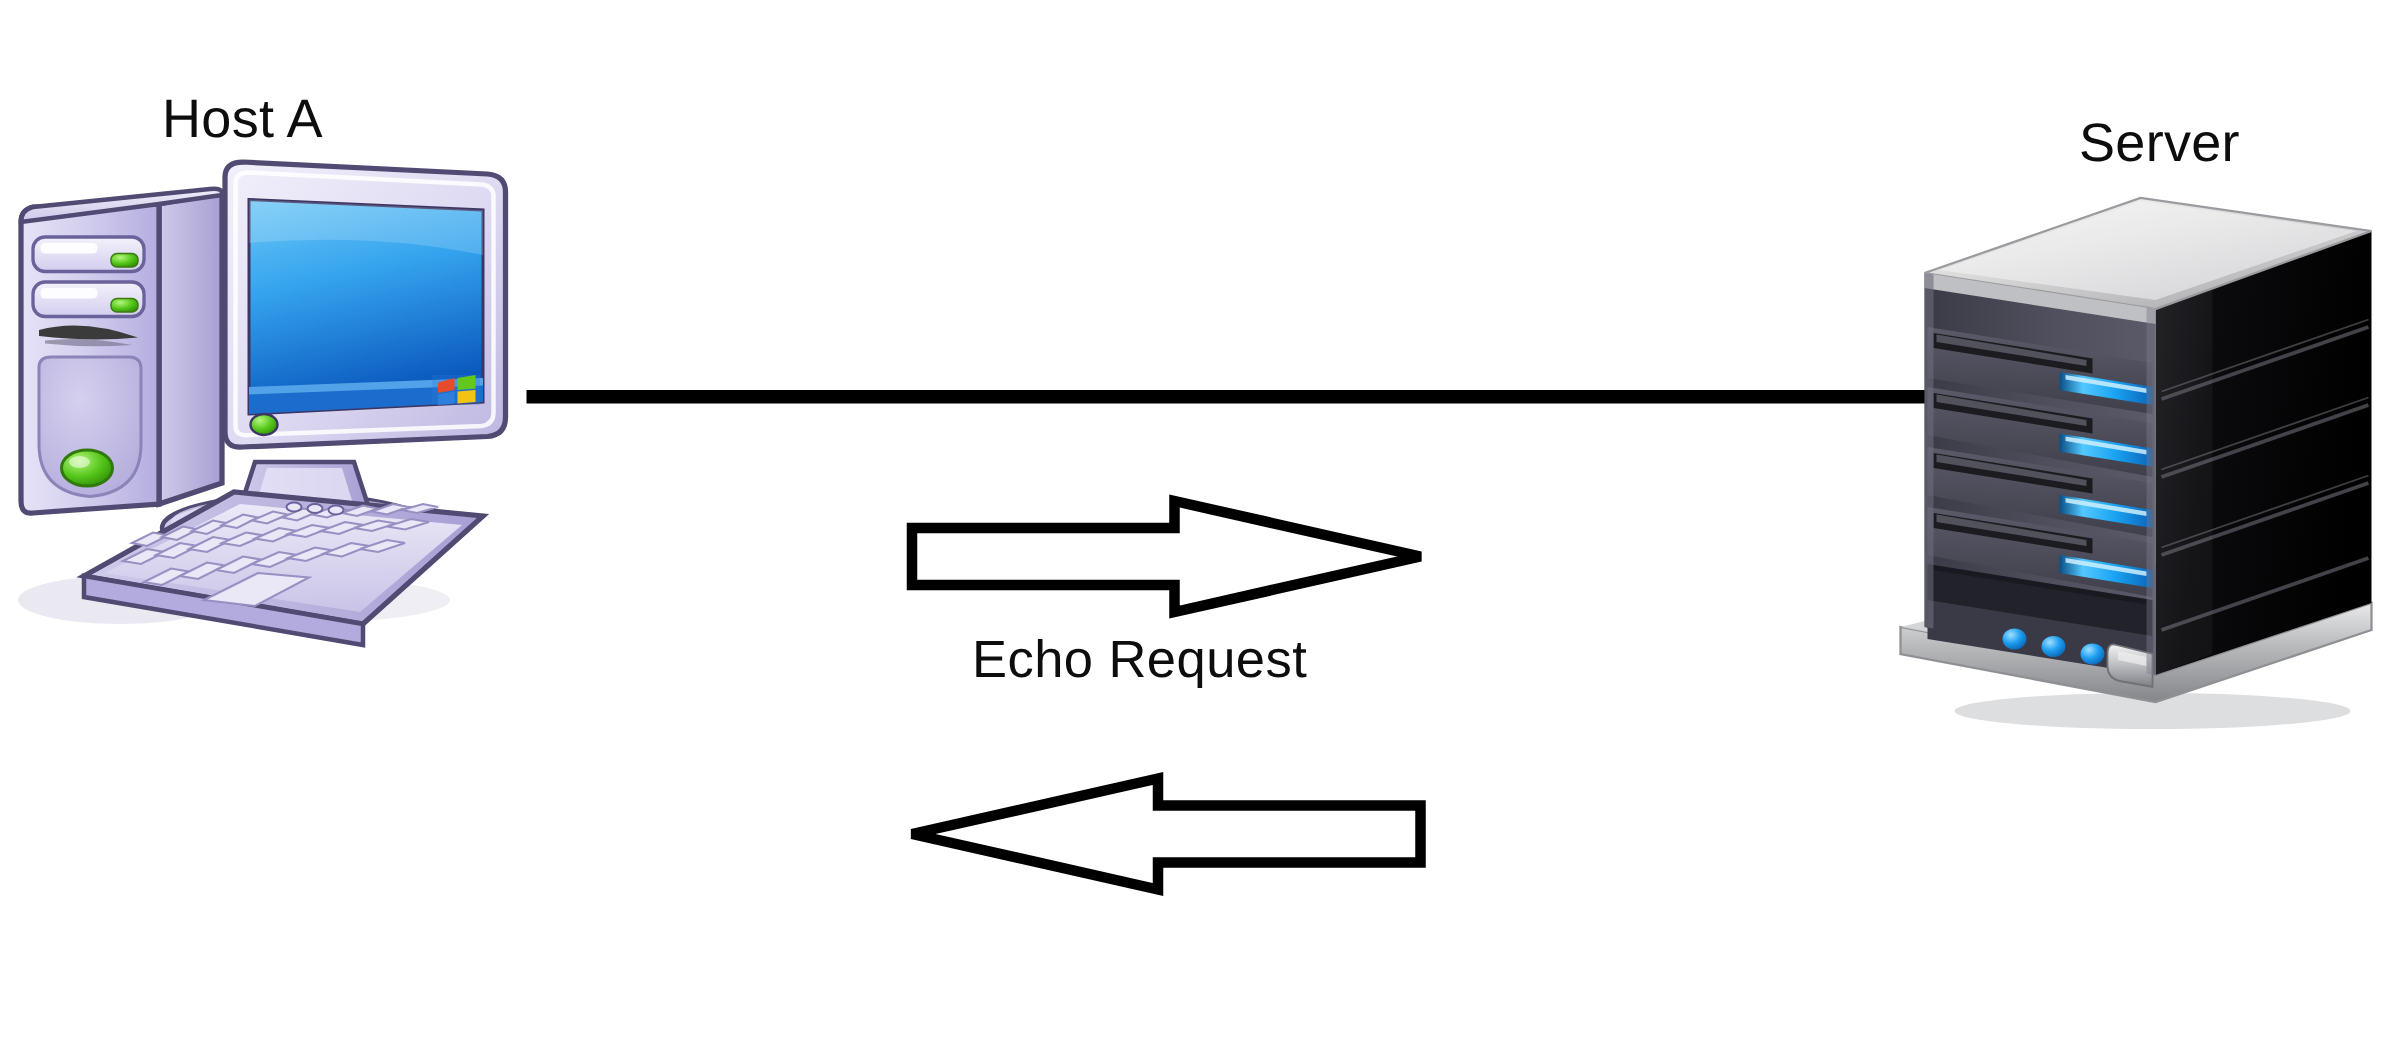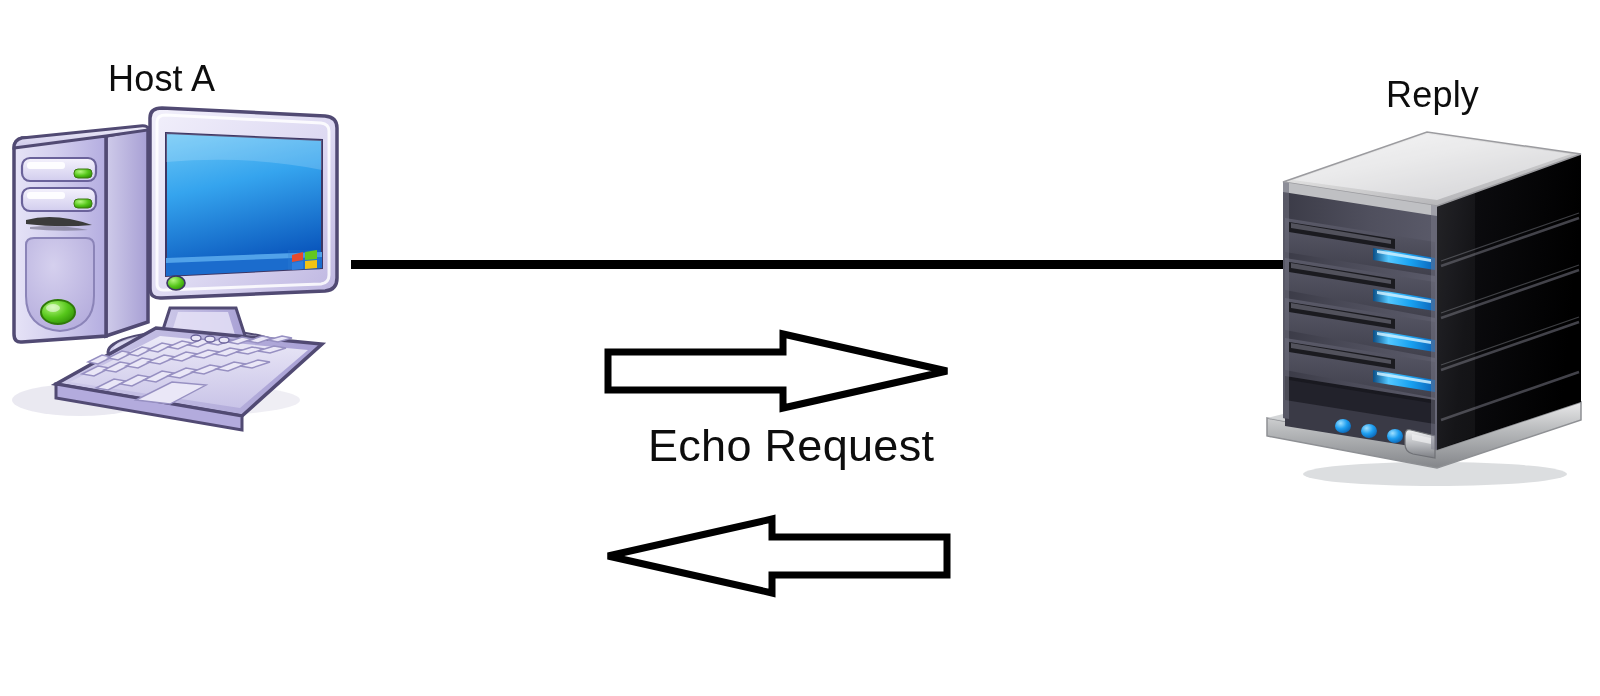--- a/index.html
+++ b/index.html
@@ -21,21 +21,21 @@
     position: absolute;
     font-family: "Liberation Sans", sans-serif;
     font-size: 36px;
     color: #0d0d0d;
     letter-spacing: 0.2px;
     white-space: nowrap;
   }
   .arrow-label {
     position: absolute;
     font-family: "Liberation Sans", sans-serif;
-    font-size: 45px;
+    font-size: 35px;
     color: #0d0d0d;
     letter-spacing: 0.3px;
     white-space: nowrap;
   }
   .link-line {
     position: absolute;
     background: #000000;
   }
   .art {
     position: absolute;
@@ -206,21 +206,21 @@
     </svg>
   </div>
   <div class="arrow-label" style="left:648px; top:420px;">Echo Request</div>
 
   <div class="art" style="left:605px; top:515px; width:345px; height:82px;">
     <svg width="345" height="82" viewBox="0 0 345 82">
       <path d="M342 22 L167 22 L167 4 L3 41 L167 78 L167 60 L342 60 Z" fill="#ffffff" stroke="#000000" stroke-width="7" stroke-linejoin="miter"></path>
     </svg>
   </div>
 
-  <div class="node-label" style="left:1386px; top:74px;">Reply</div>
+  <div class="node-label" style="left:1386px; top:74px;">Server</div>
 
   <div class="art" style="left:1245px; top:130px; width:340px; height:355px;">
     <svg width="340" height="355" viewBox="0 0 340 355">
       <defs>
         <linearGradient id="gSrvTop" x1="0" y1="0" x2="0.8" y2="1">
           <stop offset="0%" stop-color="#fbfbfb"></stop>
           <stop offset="45%" stop-color="#dcdcdc"></stop>
           <stop offset="100%" stop-color="#a9a9ad"></stop>
         </linearGradient>
         <linearGradient id="gSrvFront" x1="0" y1="0" x2="1" y2="0">

